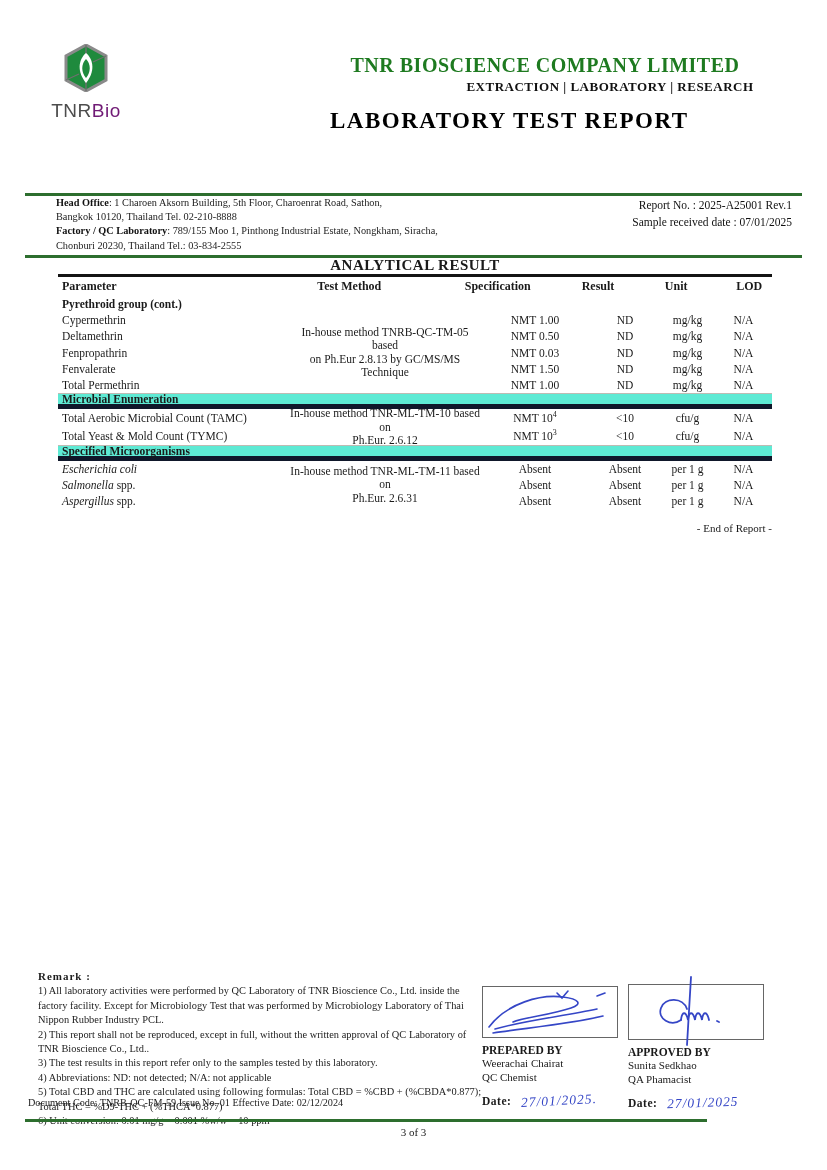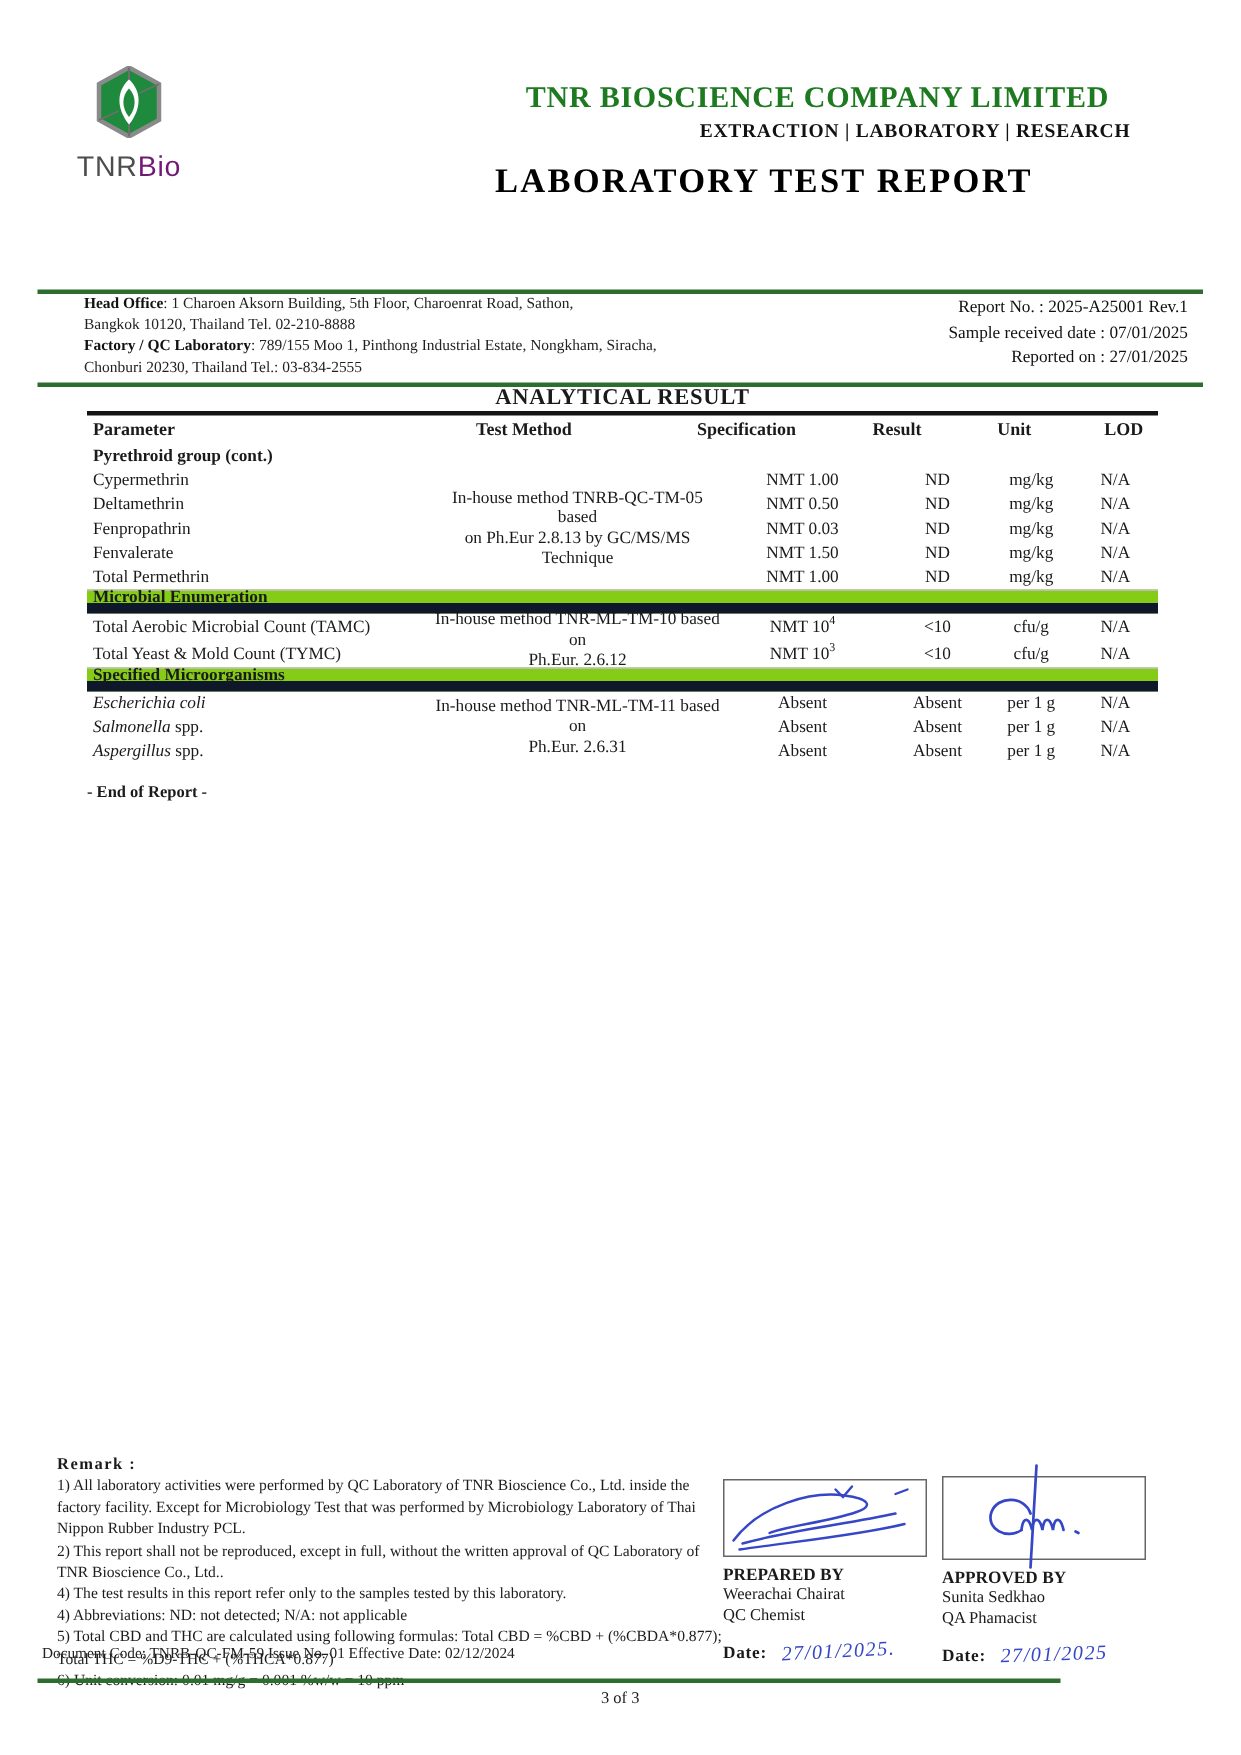--- a/index.html
+++ b/index.html
@@ -27,29 +27,29 @@
   .t-title{font-size:15px;font-weight:bold;text-align:center;height:17px;letter-spacing:.5px;}
   .hdr-row,.d-row{display:flex;align-items:center;}
   .hdr-row{height:19px;font-weight:bold;font-size:12px;gap:28px;}
   .c1{width:232px;text-align:left;padding-left:4px;box-sizing:border-box;}
   .c2{width:190px;text-align:center;}
   .c3{width:110px;text-align:center;}
   .c4{width:70px;text-align:center;}
   .c5{width:55px;text-align:center;}
   .c6{width:57px;text-align:center;}
   .band{height:16px;display:flex;align-items:center;font-weight:bold;font-size:11.5px;padding-left:4px;box-sizing:border-box;}
-  .band.gray{background:#84cc16;border-top:1px solid #bdbbb4;border-bottom:7px solid #0f172a;}
+  .band.gray{background:#5eead4;border-top:1px solid #bdbbb4;border-bottom:5px solid #0f172a;}
   .sec-body{position:relative;}
   .sec1 .d-row{height:16.3px;}
   .sec2 .d-row{height:18px;}
   .sec3 .d-row{height:15.8px;}
   .method-overlay{position:absolute;left:232px;width:190px;top:0;bottom:0;display:flex;flex-direction:column;align-items:center;justify-content:center;text-align:center;font-size:11.5px;line-height:13.5px;}
   .sup{vertical-align:super;font-size:8px;line-height:0;}
   .it{font-style:italic;}
-  .end-note{margin-top:13px;text-align:left;font-weight:bold;font-size:11px;}
+  .end-note{margin-top:13px;text-align:right;font-weight:normal;font-size:11px;}
   
   .remark{width:448px;font-size:10.4px;line-height:14.4px;color:#1c1c1c;}
   .remark .rh{font-weight:bold;font-size:11px;letter-spacing:1px;margin-bottom:1px;}
   
   .sigcol{width:150px;}
   .sigbox{width:134px;border:1px solid #666;background:#fff;position:relative;}
   .sig-label{font-weight:bold;font-size:11.5px;margin-top:6px;}
   .sig-line{font-size:11px;line-height:14px;}
   .dateline{margin-top:9px;font-size:11.5px;}
   .dateline b{letter-spacing:.5px;}
@@ -85,21 +85,20 @@
   <div class="abs addr" style="left:56px;top:196px;width:430px;">
     <div><b>Head Office</b><span>: 1 Charoen Aksorn Building, 5th Floor, Charoenrat Road, Sathon,</span></div>
     <div>Bangkok 10120, Thailand Tel. 02-210-8888</div>
     <div><b>Factory / QC Laboratory</b><span>: 789/155 Moo 1, Pinthong Industrial Estate, Nongkham, Siracha,</span></div>
     <div>Chonburi 20230, Thailand Tel.: 03-834-2555</div>
   </div>
 
   <div class="abs rinfo" style="left:500px;top:197px;width:292px;">
     <div><span>Report No. :</span> <span>2025-A25001 Rev.1</span></div>
     <div><span>Sample received date :</span> <span>07/01/2025</span></div>
-    <div><span>Reported on :</span> <span>27/01/2025</span></div>
   </div>
 
   <div class="abs rule-green" style="left:25px;top:255px;width:777px;"></div>
 
   <div class="abs antable" style="left:58px;top:257px;">
     <div class="t-title">ANALYTICAL RESULT</div>
     <div class="rule-black"></div>
 
     <div class="hdr-row">
       <div class="c1">Parameter</div>
@@ -214,21 +213,21 @@
       </div>
     </div>
 
     <div class="end-note">- End of Report -</div>
   </div>
 
   <div class="abs remark" style="left:38px;top:969px;">
     <div class="rh">Remark :</div>
     <div>1) All laboratory activities were performed by QC Laboratory of TNR Bioscience Co., Ltd. inside the factory facility. Except for Microbiology Test that was performed by Microbiology Laboratory of Thai Nippon Rubber Industry PCL.</div>
     <div>2) This report shall not be reproduced, except in full, without the written approval of QC Laboratory of TNR Bioscience Co., Ltd..</div>
-    <div>4) The test results in this report refer only to the samples tested by this laboratory.</div>
+    <div>3) The test results in this report refer only to the samples tested by this laboratory.</div>
     <div>4) Abbreviations: ND: not detected; N/A: not applicable</div>
     <div>5) Total CBD and THC are calculated using following formulas: Total CBD = %CBD + (%CBDA*0.877); Total THC = %D9-THC + (%THCA*0.877)</div>
     <div>6) Unit conversion: 0.01 mg/g = 0.001 %w/w = 10 ppm</div>
   </div>
 
   <div class="abs sigcol" style="left:482px;top:986px;">
     <div class="sigbox" style="height:50px;">
       <svg width="132" height="50" viewBox="0 0 132 50">
         <g fill="none" stroke="#3546c6" stroke-width="1.6" stroke-linecap="round">
           <path d="M6,40 C24,16 58,7 80,10 C96,12 100,17 88,21 C68,28 42,30 30,35"></path>

